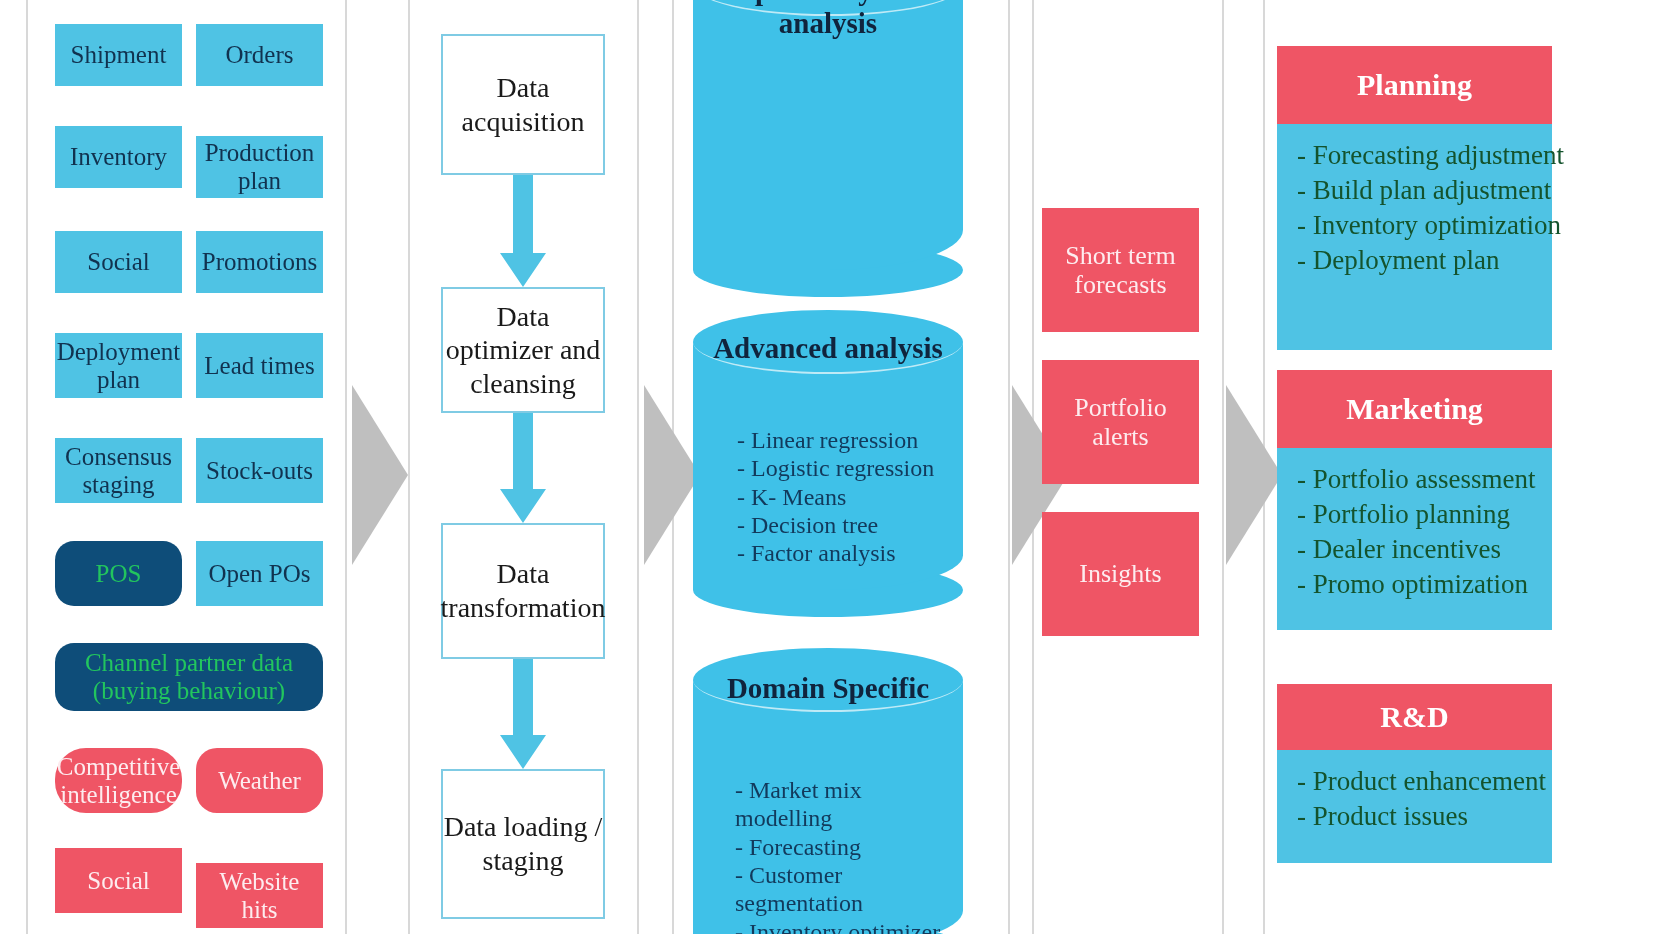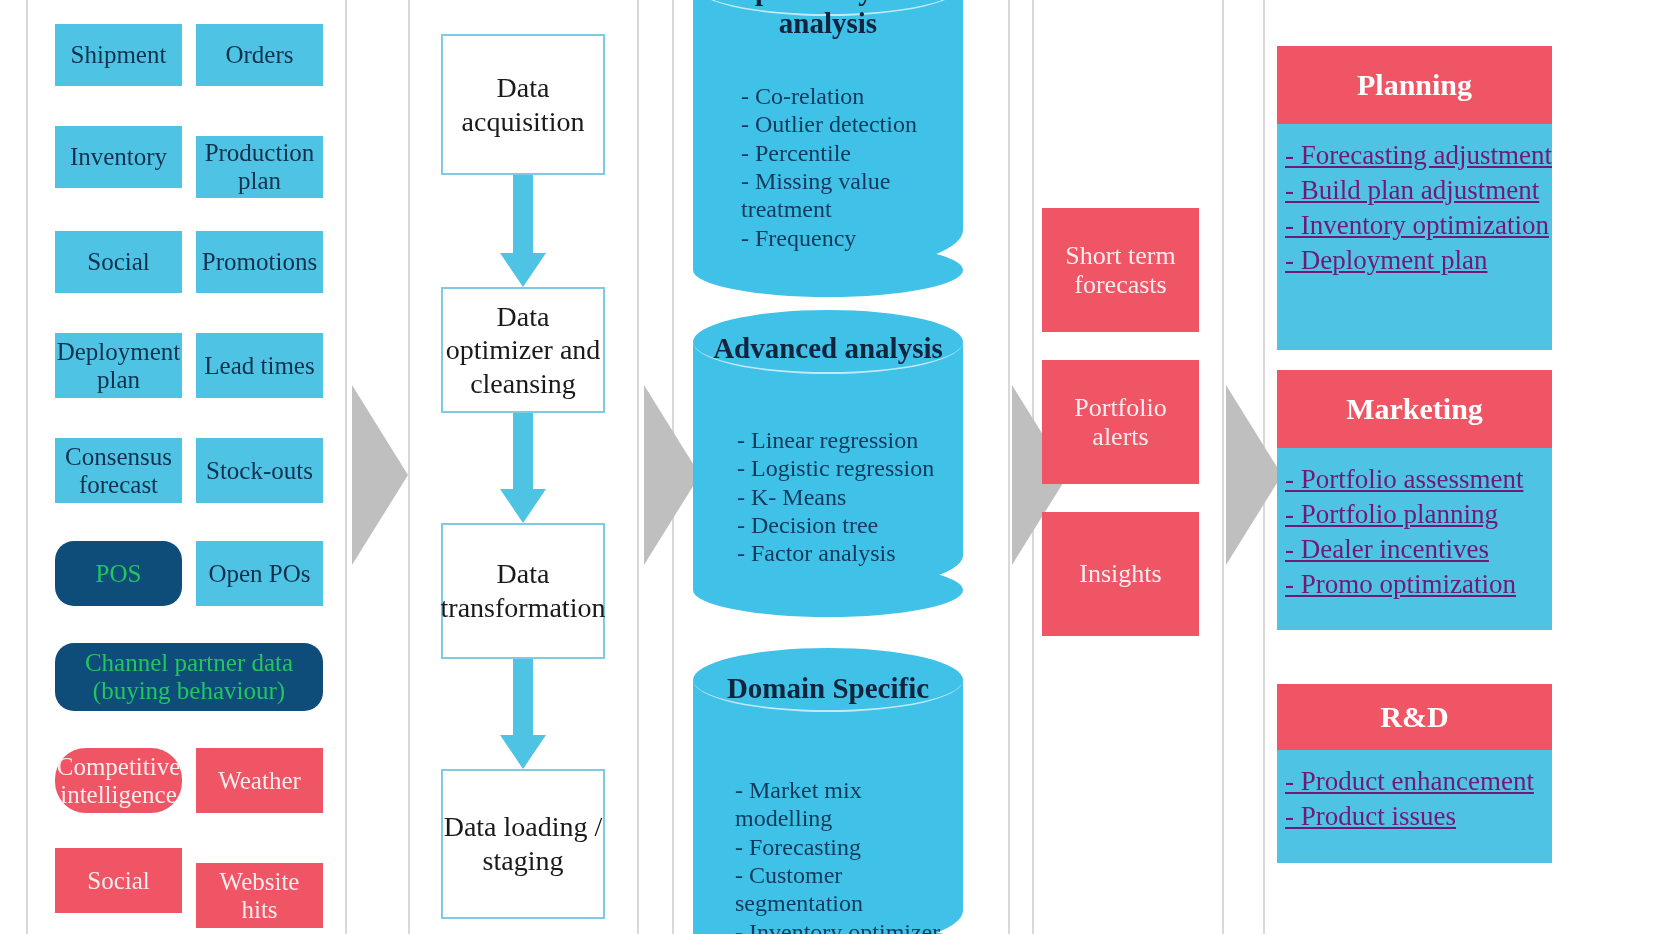--- a/index.html
+++ b/index.html
@@ -78,25 +78,24 @@
 
   
   .card{position:absolute;}
   .card .hdr{
     background:#EF5565;color:#ffffff;
     font-size:30px;font-weight:bold;
     display:flex;align-items:center;justify-content:center;
     box-sizing:border-box;
   }
   .card .body{
-    background:#4FC3E4;color:#701a75;
+    background:#4FC3E4;color:#14532d;
     font-size:27px;line-height:1.3;
-    padding:14px 0 14px 8px;
-    box-sizing:border-box;
-    text-decoration:underline;
+    padding:14px 0 14px 20px;
+    box-sizing:border-box;
   }
   .card .body div{white-space:nowrap;}
 </style>
 </head>
 <body>
 
 <div id="stage">
 
   <div class="divider" style="left:26px;"></div>
   <div class="divider" style="left:345px;"></div>
@@ -134,30 +133,30 @@
 
   <div class="box src lightblue" style="left:55px;top:126px;width:127px;height:62px;">Inventory</div>
   <div class="box src lightblue" style="left:196px;top:136px;width:127px;height:62px;">Production plan</div>
 
   <div class="box src lightblue" style="left:55px;top:231px;width:127px;height:62px;">Social</div>
   <div class="box src lightblue" style="left:196px;top:231px;width:127px;height:62px;">Promotions</div>
 
   <div class="box src lightblue" style="left:55px;top:333px;width:127px;height:65px;">Deployment plan</div>
   <div class="box src lightblue" style="left:196px;top:333px;width:127px;height:65px;">Lead times</div>
 
-  <div class="box src lightblue" style="left:55px;top:438px;width:127px;height:65px;">Consensus forecast</div>
+  <div class="box src lightblue" style="left:55px;top:438px;width:127px;height:65px;">Consensus staging</div>
   <div class="box src lightblue" style="left:196px;top:438px;width:127px;height:65px;">Stock-outs</div>
 
   <div class="box src darkblue" style="left:55px;top:541px;width:127px;height:65px;">POS</div>
   <div class="box src lightblue" style="left:196px;top:541px;width:127px;height:65px;">Open POs</div>
 
   <div class="box src darkblue" style="left:55px;top:643px;width:268px;height:68px;">Channel partner data (buying behaviour)</div>
 
   <div class="box src pink" style="left:55px;top:748px;width:127px;height:65px;border-radius:31px;">Competitive intelligence</div>
-  <div class="box src pink" style="left:196px;top:748px;width:127px;height:65px;">Weather</div>
+  <div class="box src pink" style="left:196px;top:748px;width:127px;height:65px;border-radius:21px;">Weather</div>
 
   <div class="box src pink" style="left:55px;top:848px;width:127px;height:65px;">Social</div>
   <div class="box src pink" style="left:196px;top:848px;width:127px;height:65px;margin-top:15px;">Website hits</div>
 
   <div class="etl" style="left:441px;top:34px;width:164px;height:141px;">Data acquisition</div>
   <div class="arrow-v" style="left:500px;top:175px;height:112px;">
     <svg viewBox="0 0 46 112" preserveAspectRatio="none">
       <polygon points="13,0 33,0 33,78 46,78 23,112 0,78 13,78" fill="#4FC3E4"></polygon>
     </svg>
   </div>
@@ -176,28 +175,20 @@
     </svg>
   </div>
 
   <div class="etl" style="left:441px;top:769px;width:164px;height:150px;">Data loading / staging</div>
 
   <div class="cyl" style="left:693px;top:-48px;width:270px;height:318px;">
     <div class="btm" style="bottom:-27px;"></div>
     <div class="body" style="top:32px;bottom:0;"></div>
     <div class="top"></div>
     <div class="title" style="top:22px;">Exploratory data analysis</div>
-    <div class="items" style="left:48px;top:130px;">
-      <div>- Co-relation</div>
-      <div>- Outlier detection</div>
-      <div>- Percentile</div>
-      <div>- Missing value</div>
-      <div>  treatment</div>
-      <div>- Frequency</div>
-    </div>
   </div>
 
   <div class="cyl" style="left:693px;top:310px;width:270px;height:280px;">
     <div class="btm" style="bottom:-27px;"></div>
     <div class="body" style="top:32px;bottom:0;"></div>
     <div class="top"></div>
     <div class="title" style="top:22px;">Advanced analysis</div>
     <div class="items" style="left:44px;top:116px;">
       <div>- Linear regression</div>
       <div>- Logistic regression</div>

